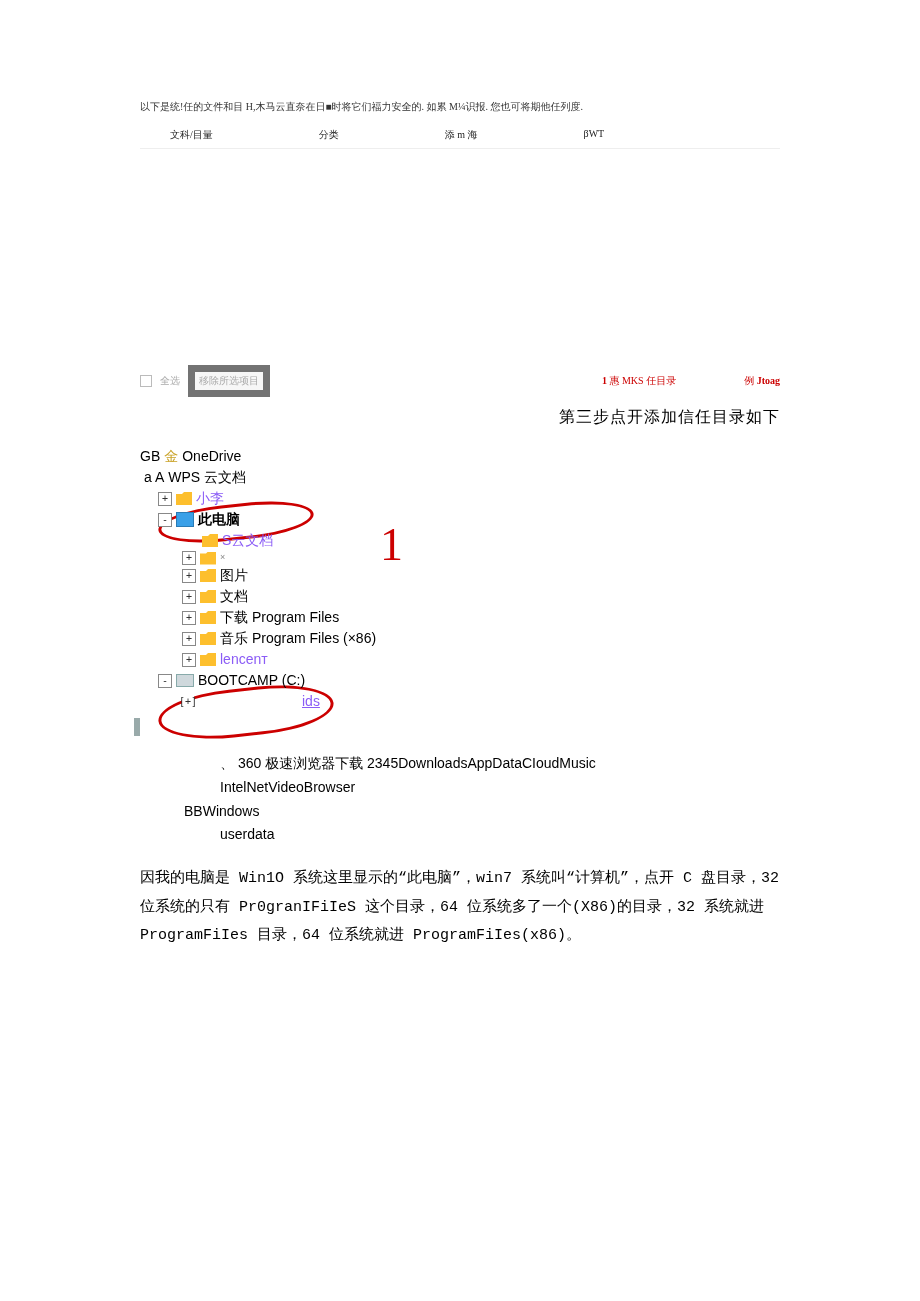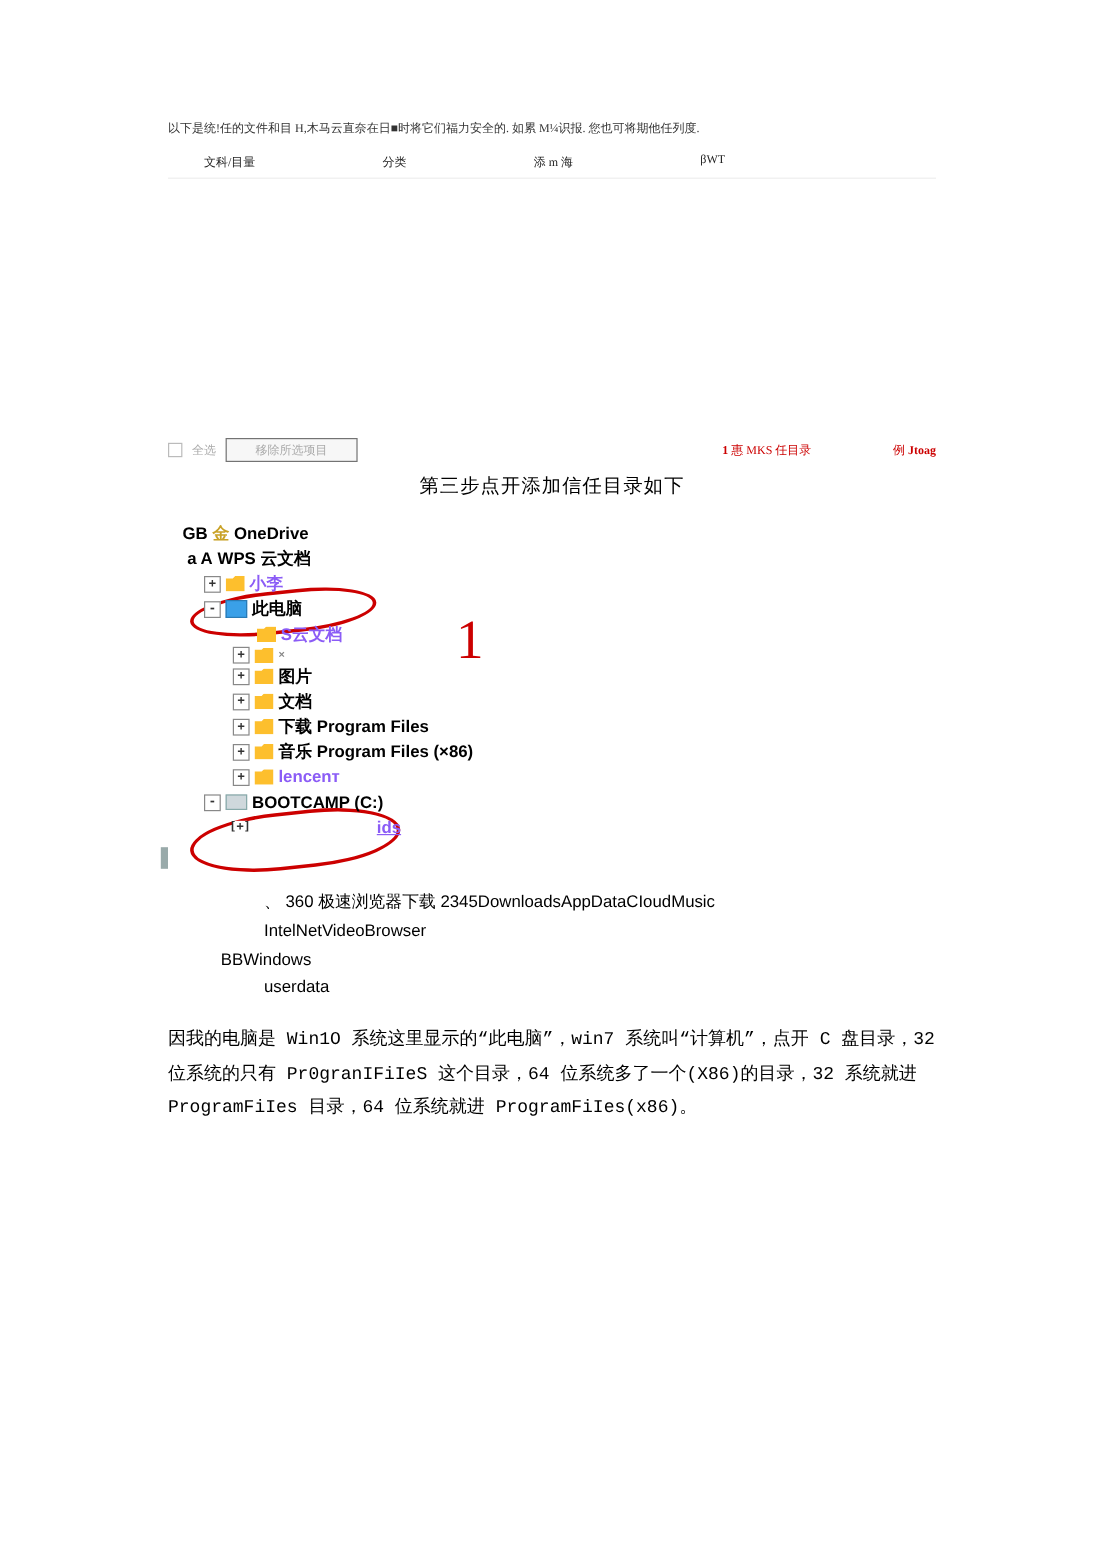--- a/index.html
+++ b/index.html
@@ -37,42 +37,41 @@
     align-items: center;
     font-size: 10px;
     gap: 8px;
     margin-bottom: 10px;
   }
   .chk {
     width: 10px; height: 10px; border: 1px solid #bbb; display:inline-block;
     vertical-align: middle;
   }
   .btn-ghost {
-    border: 1px solid #737373;
-    padding: 2px 24px;
+    border: 7px solid #737373;
+    padding: 2px 4px;
     color: #aaa;
     font-size: 10px;
     background: #f7f7f7;
   }
   .red-small { color: #c00; font-size: 10px; margin-left: auto; }
   .red-small2 { color: #c00; font-size: 10px; margin-left: 60px; }
   .step3 {
-    text-align: center;
+    text-align: right;
     font-family: Liberation Sans, sans-serif;
     font-size: 16px;
     margin: 6px 0 18px 0;
     letter-spacing: 1px;
   }
   .tree {
     font-family: Arial, "Microsoft YaHei", sans-serif;
     font-size: 14px;
     line-height: 1.5;
     position: relative;
-    margin-left: 12px;
-    font-weight: bold;
+    margin-left: 0;
   }
   .tree .row { display:flex; align-items:center; gap:4px; position:relative; }
   .exp {
     width:12px;height:12px;border:1px solid #888;display:inline-flex;
     align-items:center;justify-content:center;font-size:10px;line-height:1;
     font-family: monospace; color:#333; background:#fff;
   }
   .fico {
     width:16px;height:13px;display:inline-block;background:#fdbf2d;
     clip-path: polygon(0 2px,6px 2px,8px 0,16px 0,16px 13px,0 13px);

